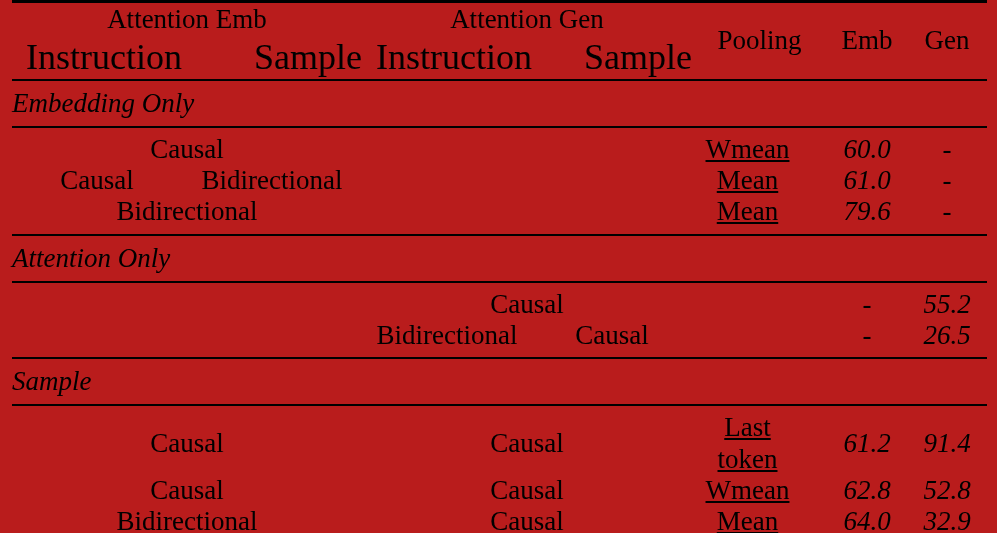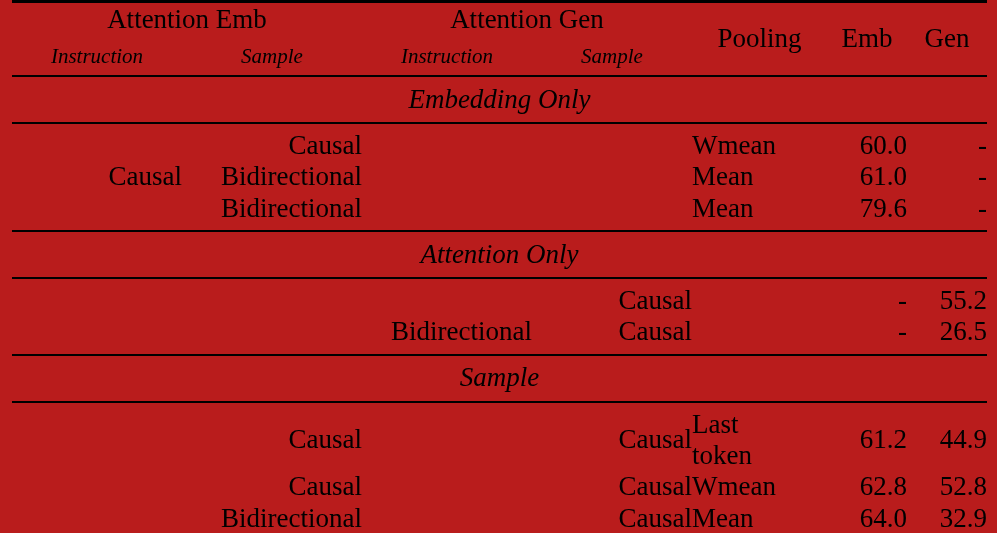--- a/index.html
+++ b/index.html
@@ -38,41 +38,39 @@
   tr.rule-top > td { border-top: 3px solid #000; height: 0; font-size: 0; line-height: 0; }
   tr.rule-mid > td { border-top: 2px solid #000; height: 0; font-size: 0; line-height: 0; }
 
   
   .grouphdr {
     text-align: center;
     height: 34px;
     font-size: 27px;
   }
   .subhdr {
-    text-align: center;
+    text-align: right;
     height: 38px;
-    font-size: 21px;
-    font-style: italic;
+    font-size: 36px;
   }
 
   
   .vsep { border-left: 2px solid #555555; }
 
   
   .section-label {
-    text-align: center;
     font-style: italic;
     height: 45px;
     font-size: 27px;
   }
 
   
-  .cell { height: 31px; text-align: right; font-size: 27px; }
-  .cell.pooling { text-align: left; padding-right: 24px; }
-  .cell.num { text-align: right; }
+  .cell { height: 31px; text-align: center; font-size: 27px; }
+  .cell.pooling { text-align: center; padding-right: 24px; text-decoration: underline; }
+  .cell.num { text-align: center; font-style: italic; }
   .bold { font-weight: bold; }
 
   .spacer-row td { height: 6px; font-size: 0; line-height: 0; }
 </style>
 </head>
 <body>
 
 <div class="page">
 <table class="booktabs">
   <colgroup>
@@ -198,21 +196,21 @@
         </tr>
   <tr class="spacer-row">
           <td colspan="7"></td>
         </tr>
 
   <tr>
     <td class="cell" colspan="2">Causal</td>
     <td class="cell" colspan="2">Causal</td>
     <td class="cell pooling">Last token</td>
     <td class="cell num vsep">61.2</td>
-    <td class="cell num">44.9</td>
+    <td class="cell num">91.4</td>
   </tr>
 
   <tr>
     <td class="cell" colspan="2">Causal</td>
     <td class="cell" colspan="2">Causal</td>
     <td class="cell pooling">Wmean</td>
     <td class="cell num vsep">62.8</td>
     <td class="cell num">52.8</td>
   </tr>
 

